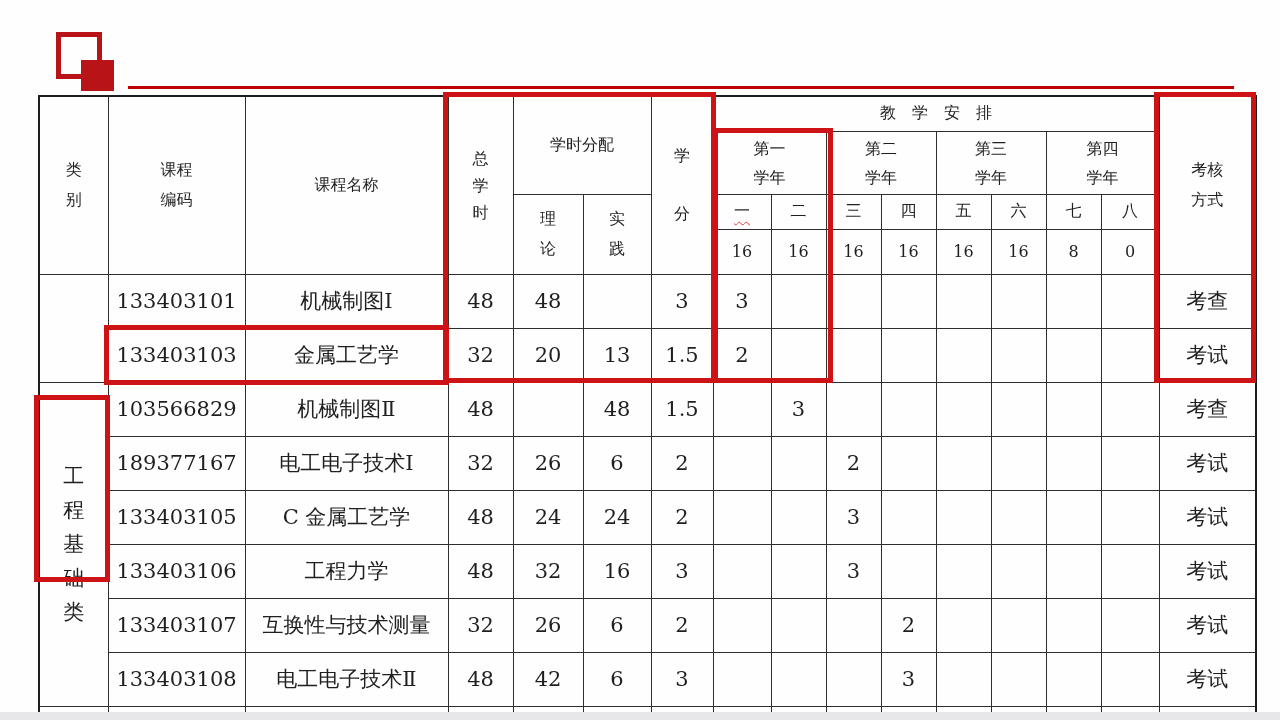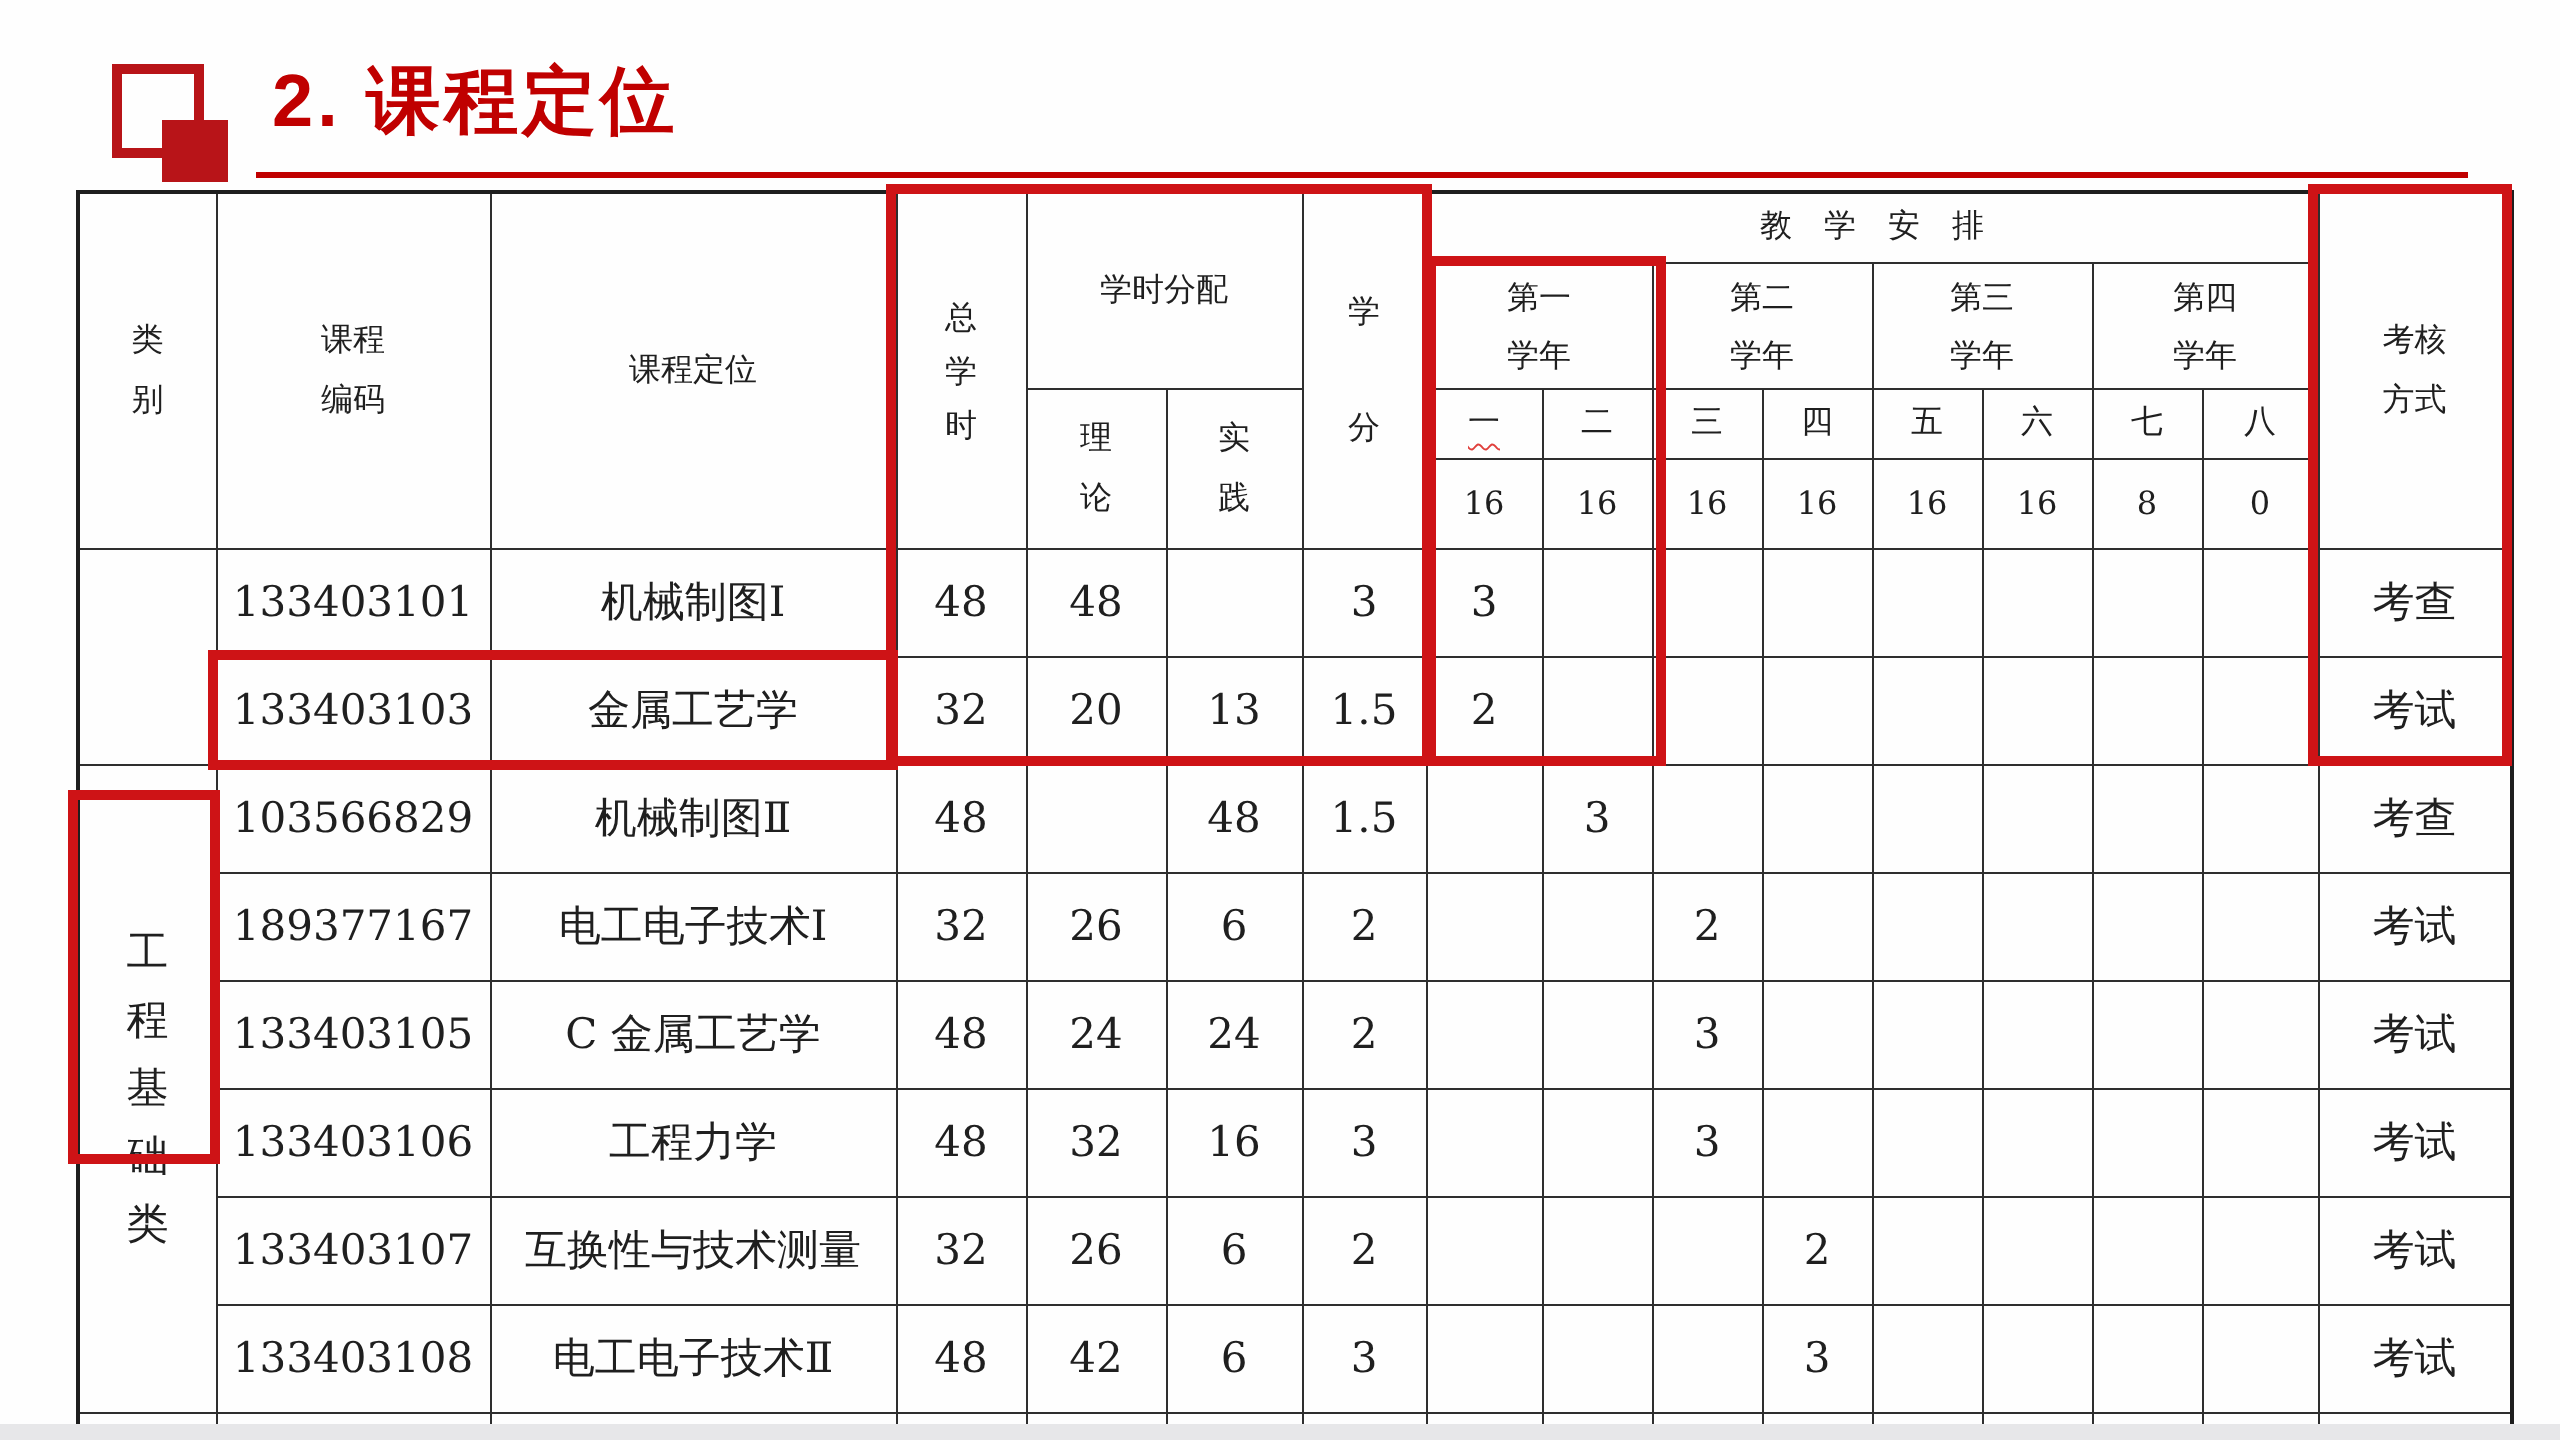--- a/index.html
+++ b/index.html
@@ -43,21 +43,20 @@
 </style>
 </head>
 <body>
 
 <div class="slide">
 
   <div class="title-icon">
     <span class="sq-outline"></span>
     <span class="sq-fill"></span>
   </div>
-  <h1 class="page-title">2. 课程定位</h1>
   <div class="title-underline"></div>
 
   <div class="table-wrap">
     <table class="curriculum">
       <colgroup>
         <col style="width:69px">
           <col style="width:137px">
           <col style="width:203px">
         <col style="width:65px">
           <col style="width:70px">
@@ -72,21 +71,21 @@
           <col style="width:55px">
           <col style="width:58px">
         <col style="width:97px">
       </colgroup>
       <tbody>
           <tr class="ha">
         <th rowspan="4" class="pre lh30">类
 别</th>
         <th rowspan="4" class="pre lh30">课程
 编码</th>
-        <th rowspan="4">课程定位</th>
+        <th rowspan="4">课程名称</th>
         <th rowspan="4" class="pre" style="line-height:27px">总
 学
 时</th>
         <th colspan="2" rowspan="2">学时分配</th>
         <th rowspan="4" class="pre spread">学
 分</th>
         <th colspan="8" class="sched">教学安排</th>
         <th rowspan="4" class="pre lh30">考核
 方式</th>
       </tr>

